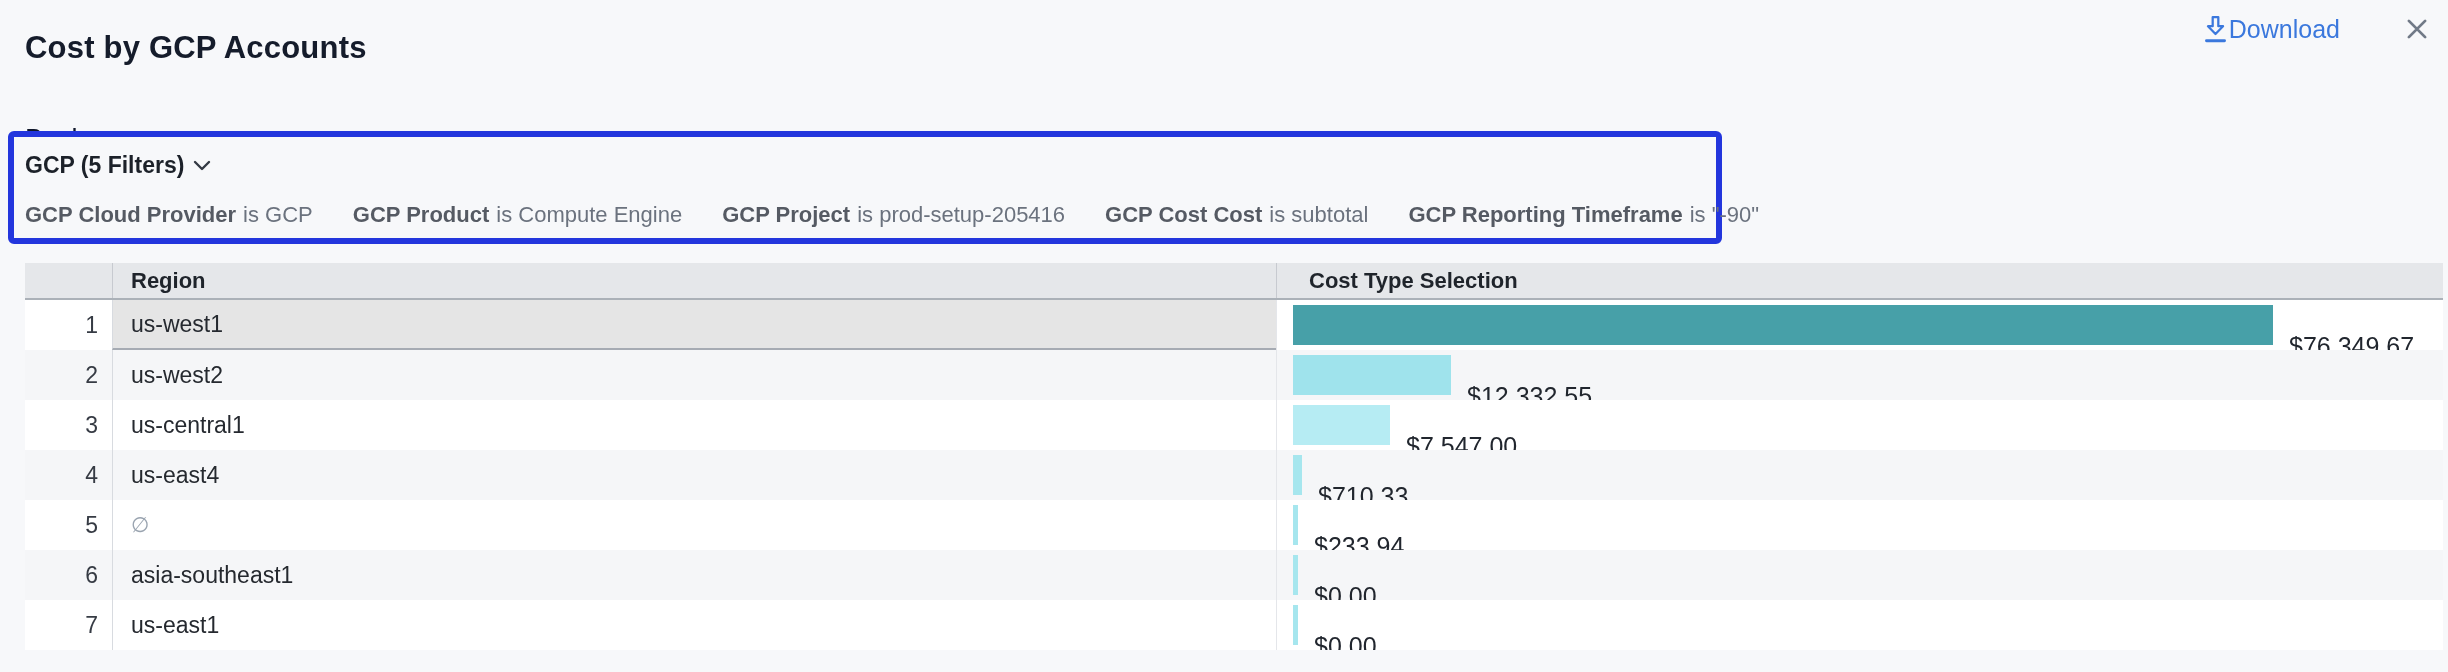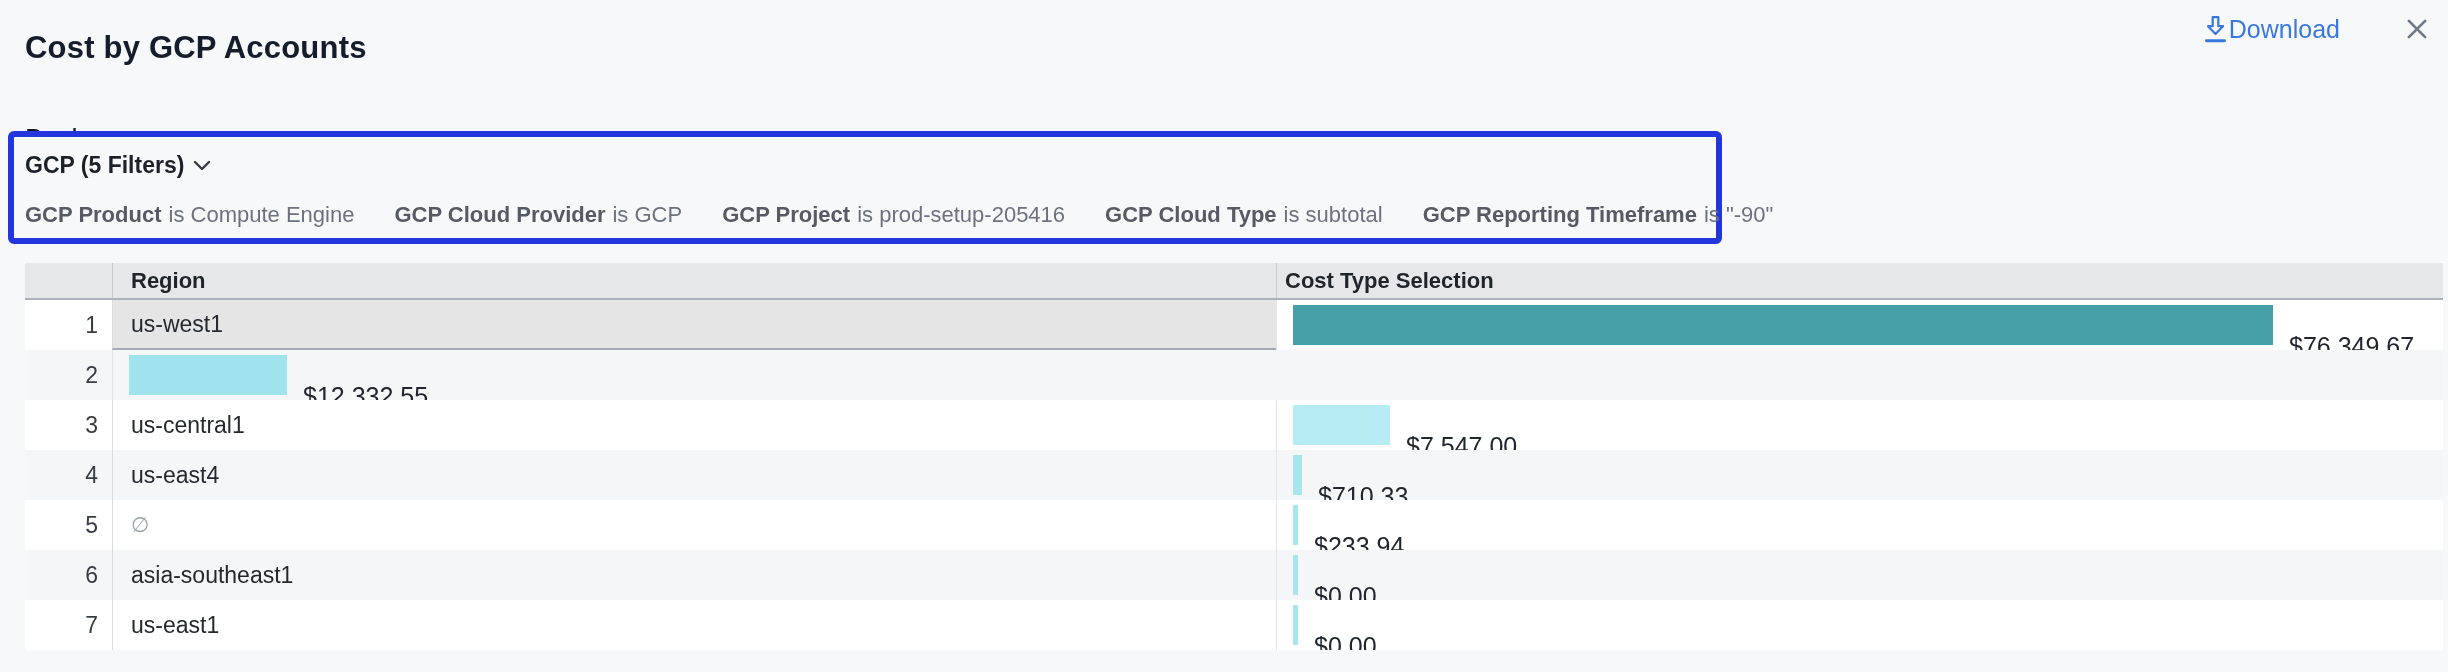--- a/index.html
+++ b/index.html
@@ -54,21 +54,21 @@
 
   
   .cost-table { position:absolute; left:25px; top:263px; width:2418px; }
   .thead {
     display:flex; height:37px;
     background:#e5e7ea; border-bottom:2px solid #abb1b8;
   }
   .th { font-size:22px; font-weight:700; color:#1f242b; line-height:35px; }
   .th-index { width:87px; }
   .th-region { width:1164px; border-left:1px solid #c7cad0; padding-left:18px; }
-  .th-cost { flex:1; border-left:1px solid #c7cad0; padding-left:8px; }
+  .th-cost { flex:1; border-left:1px solid #c7cad0; padding-left:32px; }
 
   .tr { display:flex; height:50px; background:#ffffff; }
   .tr.striped { background:#f5f6f8; }
   .td-index {
     width:87px; text-align:right; padding-right:14px;
     font-size:23px; color:#363b44; line-height:50px;
   }
   .td-region {
     width:1164px; border-left:1px solid #d8dbe0; padding-left:18px;
     font-size:23px; color:#25292f; line-height:50px;
@@ -116,24 +116,24 @@
   <div class="filter-box">
     <div class="filter-summary">
       <span>GCP (5 Filters)</span>
       <span style="display:flex;">
         <svg width="18" height="11" viewBox="0 0 18 11" fill="none">
           <path d="M2 2l7 7 7-7" stroke="#343a44" stroke-width="2.4" stroke-linecap="round" stroke-linejoin="round"></path>
         </svg>
       </span>
     </div>
     <div class="filter-items">
+      <span class="filter-item"><span class="field">GCP Cloud Provider</span><span>is GCP</span></span>
       <span class="filter-item"><span class="field">GCP Product</span><span>is Compute Engine</span></span>
-      <span class="filter-item"><span class="field">GCP Cloud Provider</span><span>is GCP</span></span>
       <span class="filter-item"><span class="field">GCP Project</span><span>is prod-setup-205416</span></span>
-      <span class="filter-item"><span class="field">GCP Cloud Type</span><span>is subtotal</span></span>
+      <span class="filter-item"><span class="field">GCP Cost Cost</span><span>is subtotal</span></span>
       <span class="filter-item"><span class="field">GCP Reporting Timeframe</span><span>is "-90"</span></span>
     </div>
   </div>
 
   <div class="cost-table">
     <div class="thead">
       <div class="th th-index"></div>
       <div class="th th-region">Region</div>
       <div class="th th-cost">Cost Type Selection</div>
     </div>
@@ -142,20 +142,21 @@
       <div class="td-index">1</div>
       <div class="td-region selected">us-west1</div>
       <div class="td-cost">
         <div class="cost-bar" style="width: 980px; background: rgb(71, 160, 168);"></div>
         <span class="cost-value">$76,349.67</span>
       </div>
     </div>
 
     <div class="tr striped">
       <div class="td-index">2</div>
+      <div class="td-region">us-west2</div>
       <div class="td-cost">
         <div class="cost-bar" style="width: 158px; background: rgb(159, 227, 236);"></div>
         <span class="cost-value">$12,332.55</span>
       </div>
     </div>
 
     <div class="tr">
       <div class="td-index">3</div>
       <div class="td-region">us-central1</div>
       <div class="td-cost">

